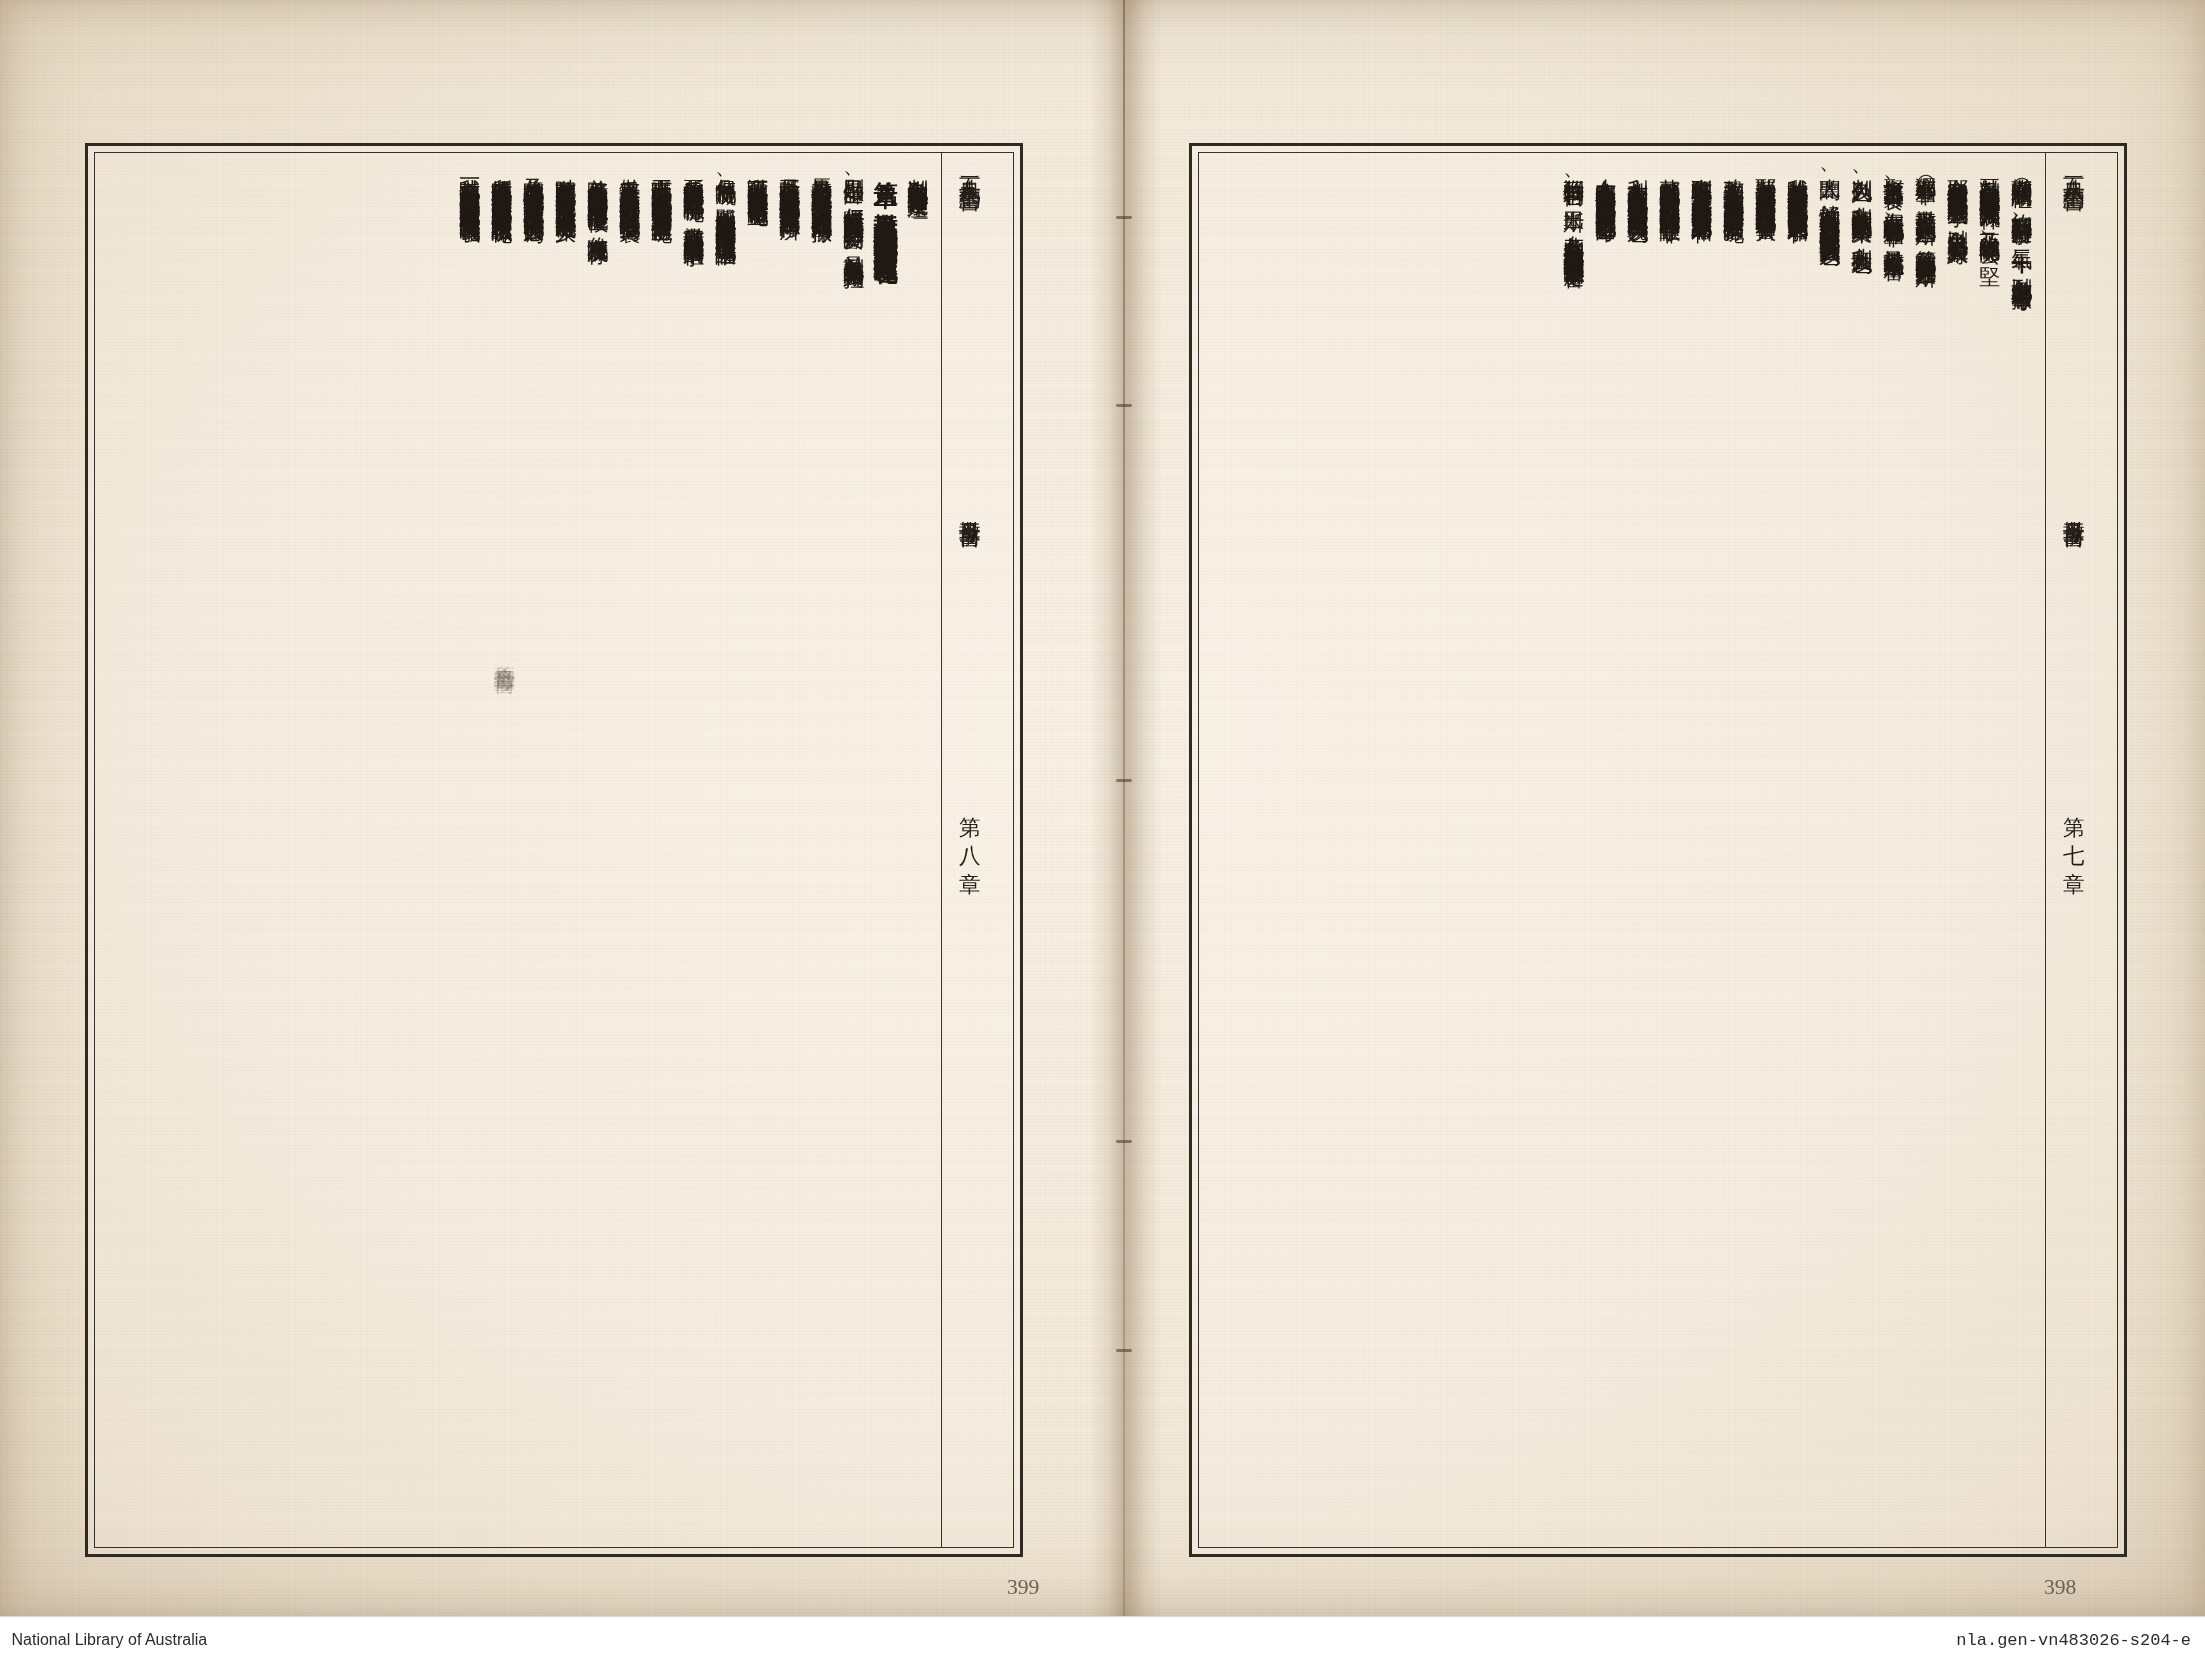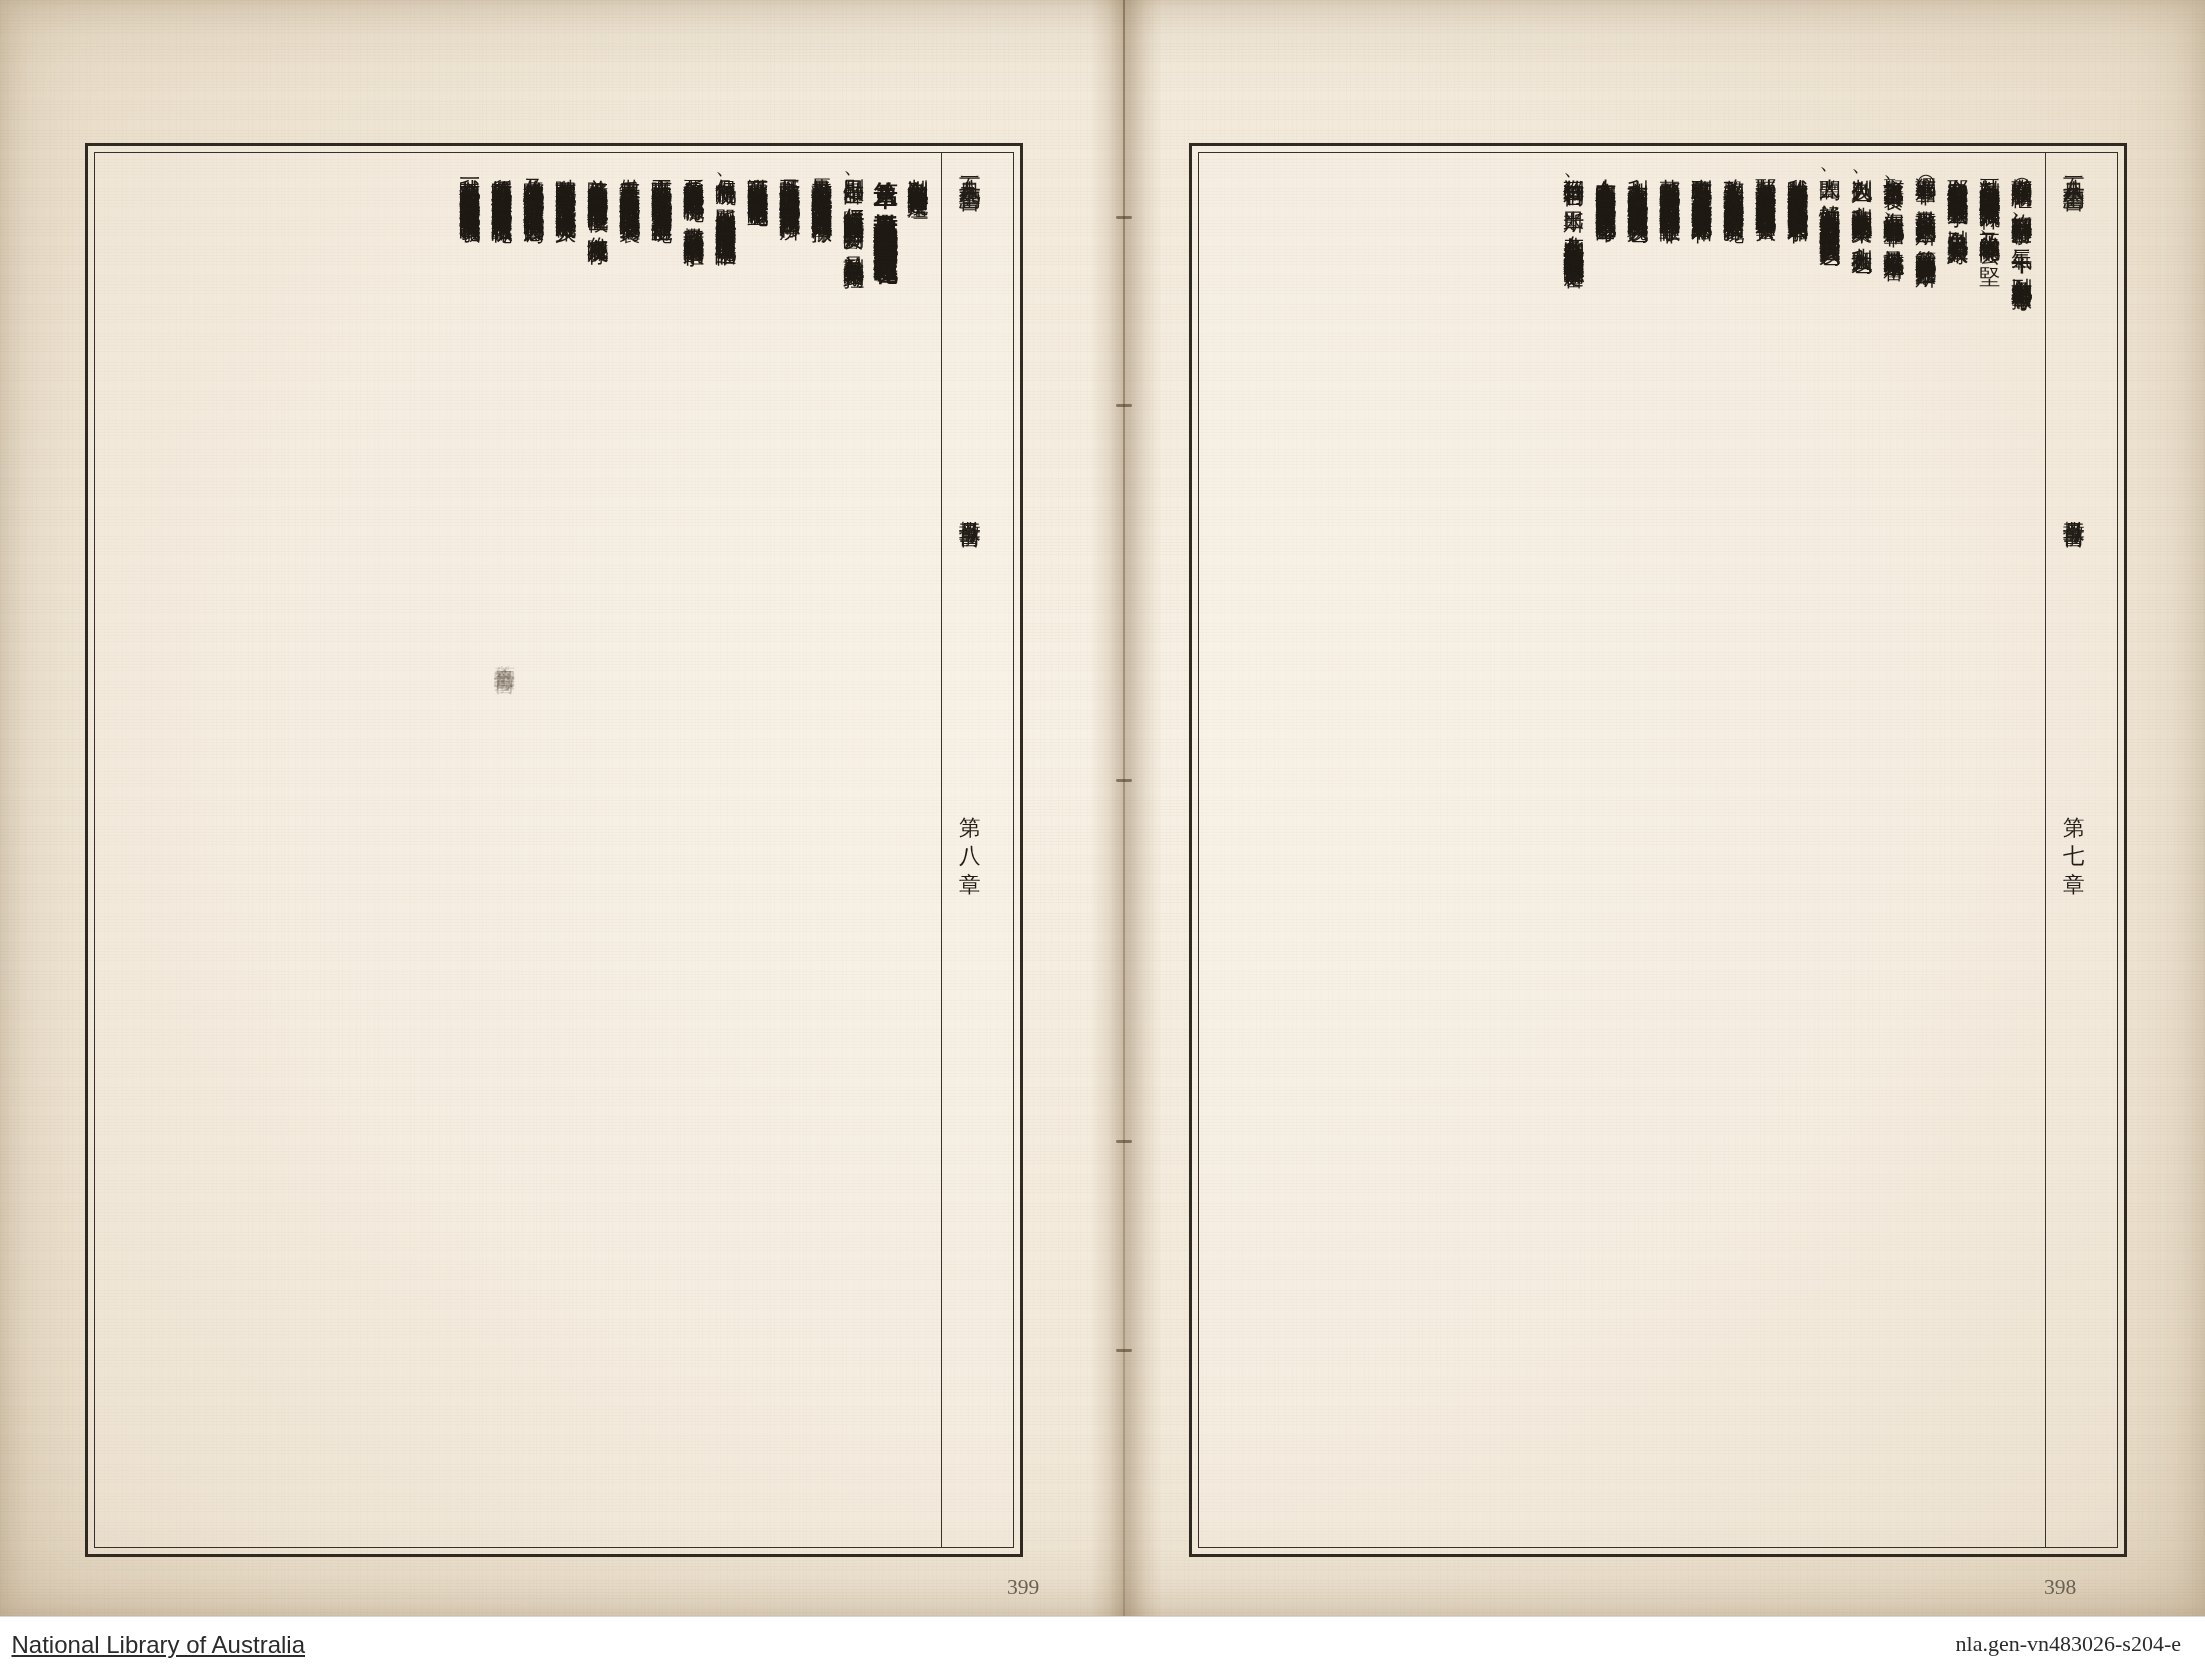--- a/index.html
+++ b/index.html
@@ -191,32 +191,31 @@
     top: 1616px;
     width: 2205px;
     height: 51px;
     background: #ffffff;
     border-top: 0.7px solid #d7d7d7;
   }
   .metabar .left-text {
     position: absolute;
     left: 11.5px;
     top: 14.4px;
-    font-size: 24px;
+    font-size: 16px;
     color: #2b2b2b;
     font-family: "Liberation Sans", sans-serif;
-    text-decoration: underline;
   }
   .metabar .right-text {
     position: absolute;
-    right: 24px;
+    right: 14px;
     top: 14.4px;
-    font-size: 22px;
+    font-size: 17px;
     color: #2b2b2b;
-    font-family: Liberation Serif, serif;
+    font-family: Liberation Mono, monospace;
   }
 </style>
 </head>
 <body>
 
 <div id="page">
 
   <div class="scan">
     <div class="grain"></div>
 

